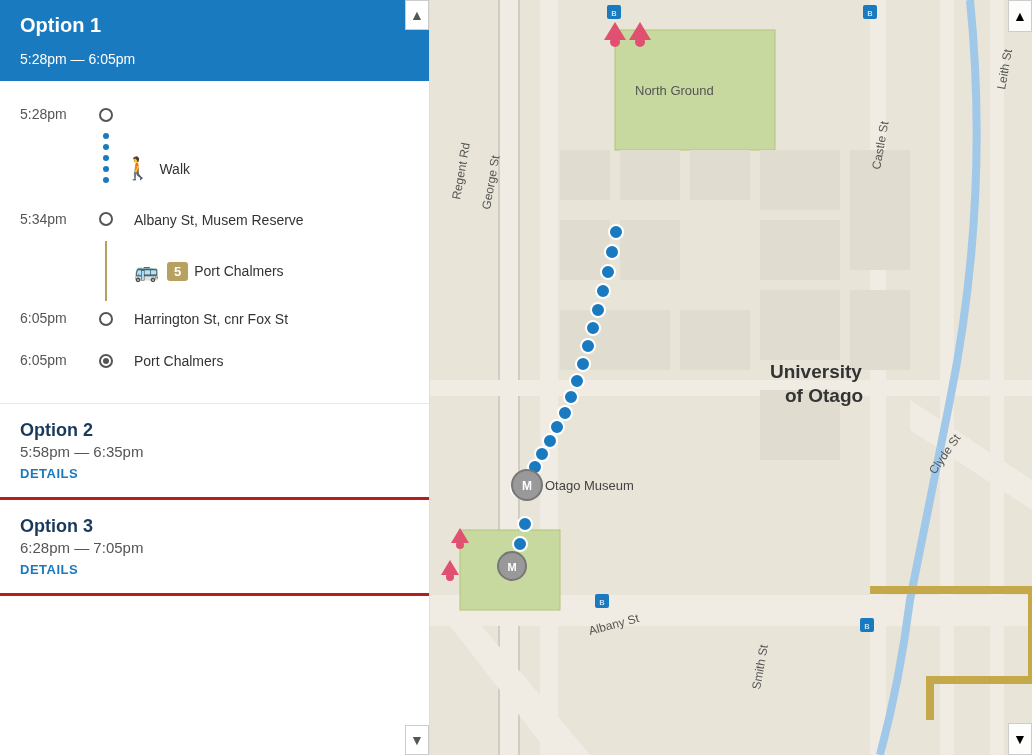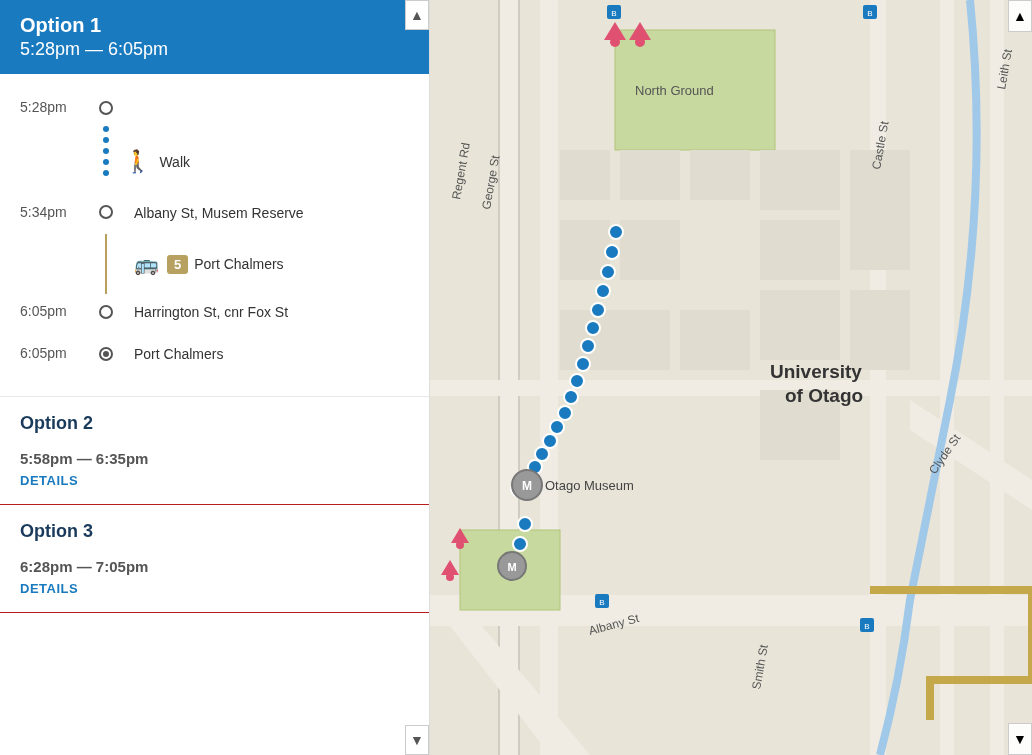--- a/index.html
+++ b/index.html
@@ -20,22 +20,22 @@
     .option1-header {
       background: #1a7abf;
       color: #fff;
       padding: 14px 12px 14px 20px;
     }
     .option1-header .opt-title {
       font-size: 20px;
       font-weight: bold;
     }
     .option1-header .opt-time {
-      font-size: 18px;
-      margin-top: 2px;
+      font-size: 14px;
+      margin-top: 14px;
     }
 
     
     .itinerary {
       padding: 16px 20px 28px 20px;
       border-bottom: 1px solid #e8e8e8;
     }
 
     .itin-row {
       display: flex;
@@ -143,32 +143,31 @@
       font-weight: bold;
       font-size: 13px;
       padding: 2px 7px;
       border-radius: 3px;
       margin-right: 6px;
     }
 
     
     .option-collapsed {
       padding: 16px 20px;
-      border-bottom: 1px solid #b91c1c;
+      border-bottom: 3px solid #b91c1c;
     }
     .option-collapsed .opt-title {
       font-size: 18px;
       font-weight: bold;
       color: #1a3a5c;
     }
     .option-collapsed .opt-time {
       font-size: 15px;
       color: #555;
-      margin-top: 16px;
-      font-weight: bold;
+      margin-top: 2px;
     }
     .option-collapsed .details-link {
       font-size: 13px;
       font-weight: bold;
       color: #1a7abf;
       text-transform: uppercase;
       margin-top: 6px;
       cursor: pointer;
       display: block;
       letter-spacing: 0.5px;

